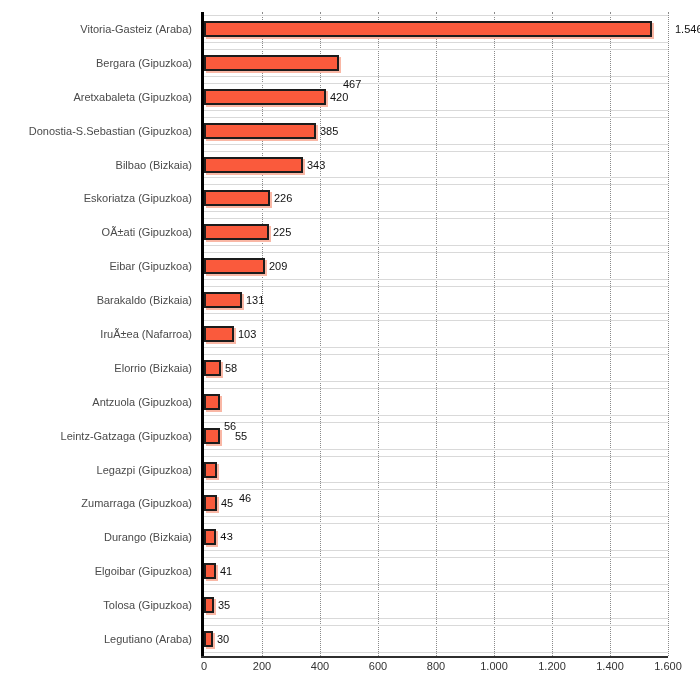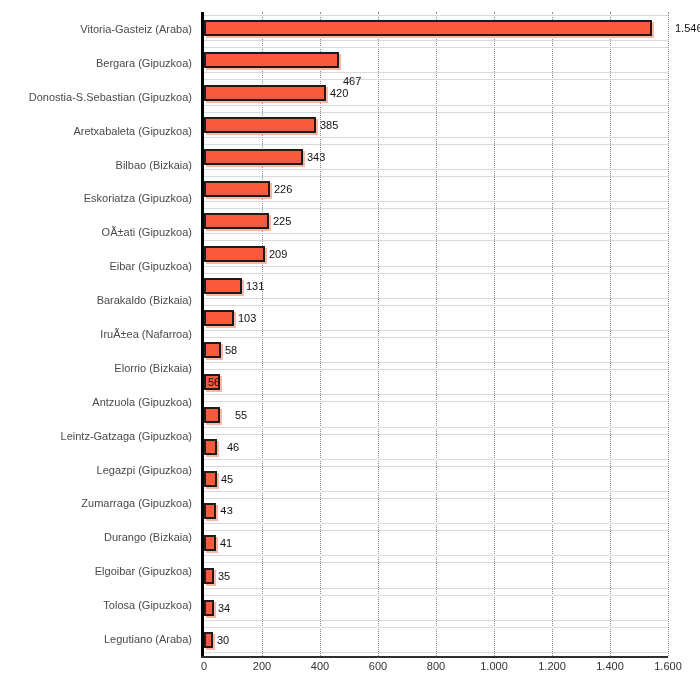--- a/index.html
+++ b/index.html
@@ -56,22 +56,22 @@
     font-size:11px;color:#333;white-space:nowrap;
   }
 </style>
 </head>
 <body>
 
 <div class="canvas">
   <div class="cat-gutter" id="cat-gutter">
       <div class="cat">Vitoria-Gasteiz (Araba)</div>
       <div class="cat">Bergara (Gipuzkoa)</div>
+      <div class="cat">Aretxabaleta (Gipuzkoa)</div>
       <div class="cat">Donostia-S.Sebastian (Gipuzkoa)</div>
-      <div class="cat">Aretxabaleta (Gipuzkoa)</div>
       <div class="cat">Bilbao (Bizkaia)</div>
       <div class="cat">Eskoriatza (Gipuzkoa)</div>
       <div class="cat">OÃ±ati (Gipuzkoa)</div>
       <div class="cat">Eibar (Gipuzkoa)</div>
       <div class="cat">Barakaldo (Bizkaia)</div>
       <div class="cat">IruÃ±ea (Nafarroa)</div>
       <div class="cat">Elorrio (Bizkaia)</div>
       <div class="cat">Antzuola (Gipuzkoa)</div>
       <div class="cat">Leintz-Gatzaga (Gipuzkoa)</div>
       <div class="cat">Legazpi (Gipuzkoa)</div>
@@ -144,56 +144,51 @@
     <span class="val" style="left: 34px;">103</span>
   </div>
         <div class="row">
     <div class="band"></div>
     <div class="bar" style="width: 17px;"></div>
     <span class="val" style="left: 21px;">58</span>
   </div>
         <div class="row">
     <div class="band"></div>
     <div class="bar" style="width: 16px;"></div>
-    <span class="val" style="left: 4px;">56</span>
+    <span class="val" style="left: 20px; margin-top: 24px;">56</span>
   </div>
         <div class="row">
     <div class="band"></div>
     <div class="bar" style="width: 16px;"></div>
     <span class="val" style="left: 20px; padding-left: 11px;">55</span>
   </div>
         <div class="row">
     <div class="band"></div>
     <div class="bar" style="width: 13px;"></div>
-    <span class="val" style="left: 23px;">46</span>
+    <span class="val" style="left: 35px; margin-top: 28px;">46</span>
   </div>
         <div class="row">
     <div class="band"></div>
     <div class="bar" style="width: 13px;"></div>
     <span class="val" style="left: 17px;">45</span>
   </div>
         <div class="row">
     <div class="band"></div>
     <div class="bar" style="width: 12px;"></div>
     <span class="val" style="left: 16px; font-family: Liberation Mono, monospace;">43</span>
   </div>
         <div class="row">
     <div class="band"></div>
     <div class="bar" style="width: 12px;"></div>
     <span class="val" style="left: 16px;">41</span>
   </div>
         <div class="row">
     <div class="band"></div>
     <div class="bar" style="width: 10px;"></div>
     <span class="val" style="left: 14px;">35</span>
-  </div>
-        <div class="row">
-    <div class="band"></div>
-    <div class="bar" style="width: 10px;"></div>
-    <span class="val" style="left: 14px;">34</span>
   </div>
         <div class="row">
     <div class="band"></div>
     <div class="bar" style="width: 9px;"></div>
     <span class="val" style="left: 13px;">30</span>
   </div>
       </div>
     <div class="y-axis"></div>
     <div class="x-axis"></div>
   </div>

